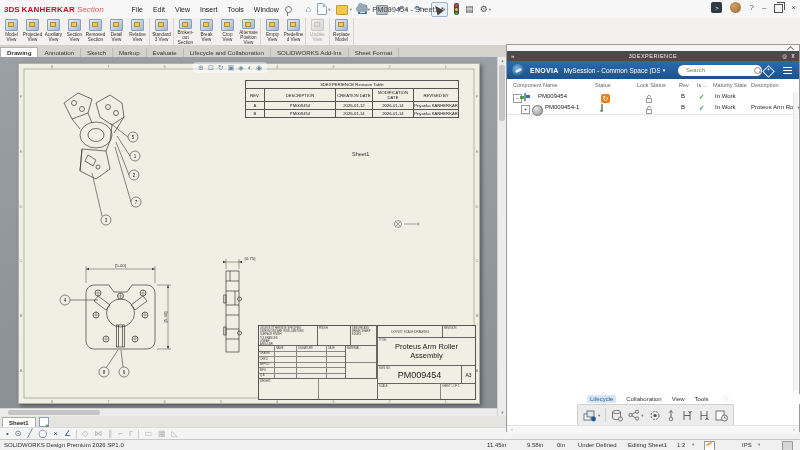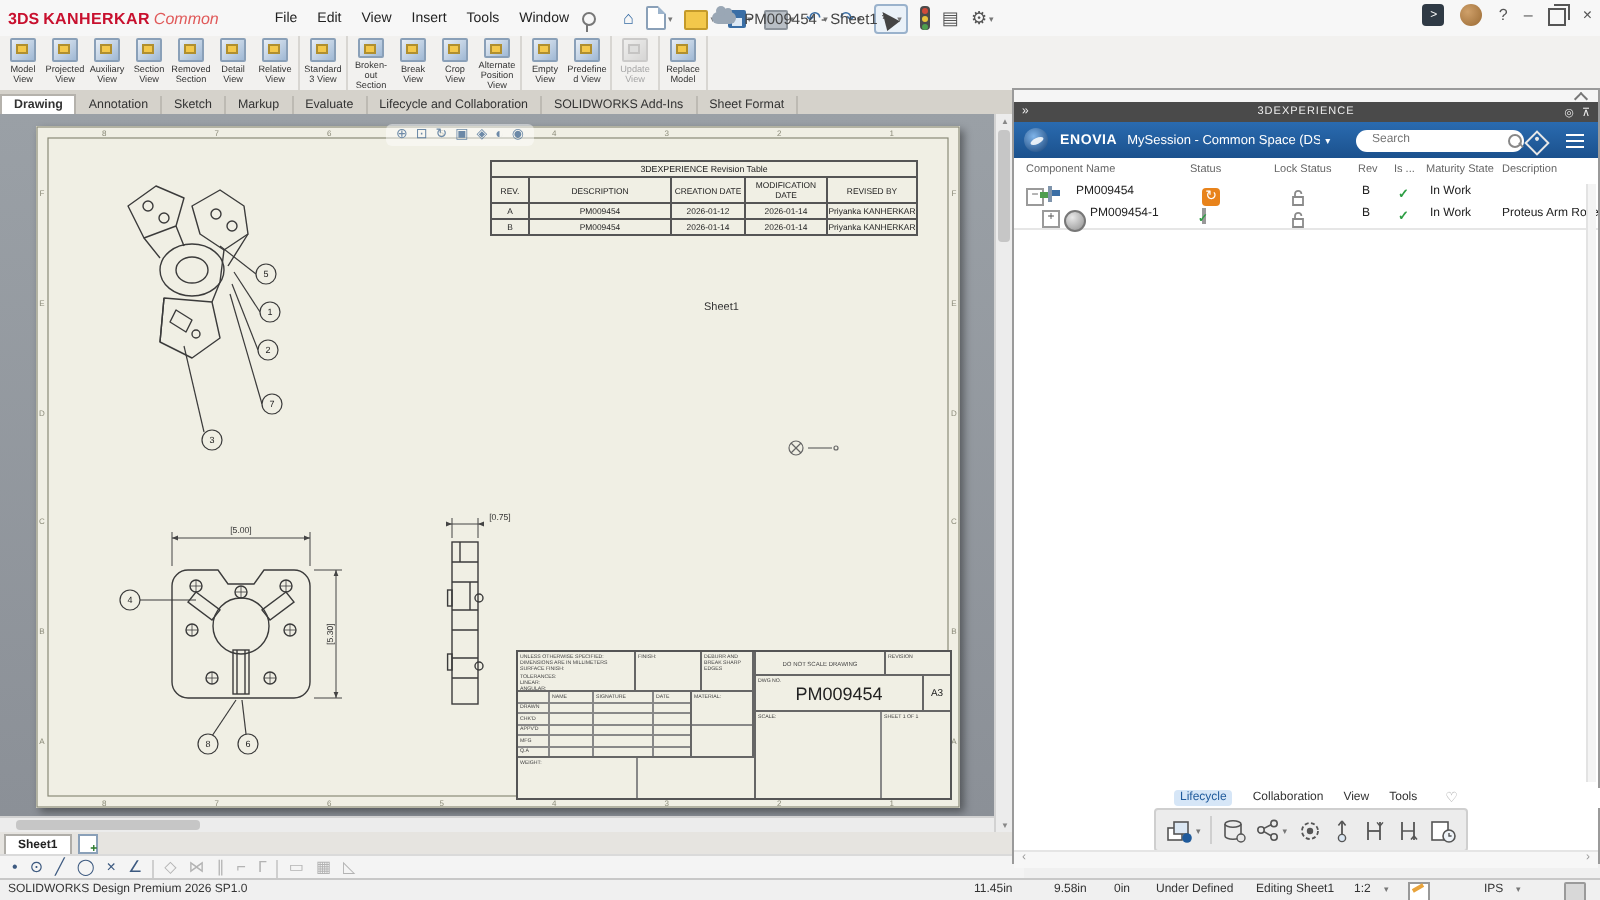--- a/index.html
+++ b/index.html
@@ -187,21 +187,21 @@
 </style>
 </head>
 <body>
 
 <div id="app">
 
   <div id="titlebar">
     <div id="logo">
       <span class="l3ds">3DS</span>
       <span class="lsw">KANHERKAR</span>
-      <span class="led">Common</span>
+      <span class="led">Section</span>
     </div>
     <div id="menus">
 
     <span>File</span>
         <span>Edit</span>
         <span>View</span>
         <span>Insert</span>
         <span>Tools</span>
         <span>Window</span>
       </div>
@@ -603,20 +603,24 @@
           <div id="tb-lrow3">
             <div>WEIGHT:</div>
             <div class="noborder"></div>
           </div>
         </div>
         <div id="tb-right" style="border-left:0.6px solid #666;">
           <div id="tb-rrow1">
             <div id="tb-dns">DO NOT SCALE DRAWING</div>
             <div id="tb-revlbl">REVISION</div>
           </div>
+          <div id="tb-title">
+            <span class="lbl">TITLE:</span>
+            <div class="big">Proteus Arm Roller Assembly</div>
+          </div>
           <div id="tb-rrow3">
             <div id="tb-dwg">
               <span class="lbl">DWG NO.</span>
               <span class="num">PM009454</span>
             </div>
             <div id="tb-size">A3</div>
           </div>
           <div id="tb-rrow4">
             <div style="width:60px">SCALE:</div>
             <div style="flex:1" class="noborder">SHEET 1 OF 1</div>

